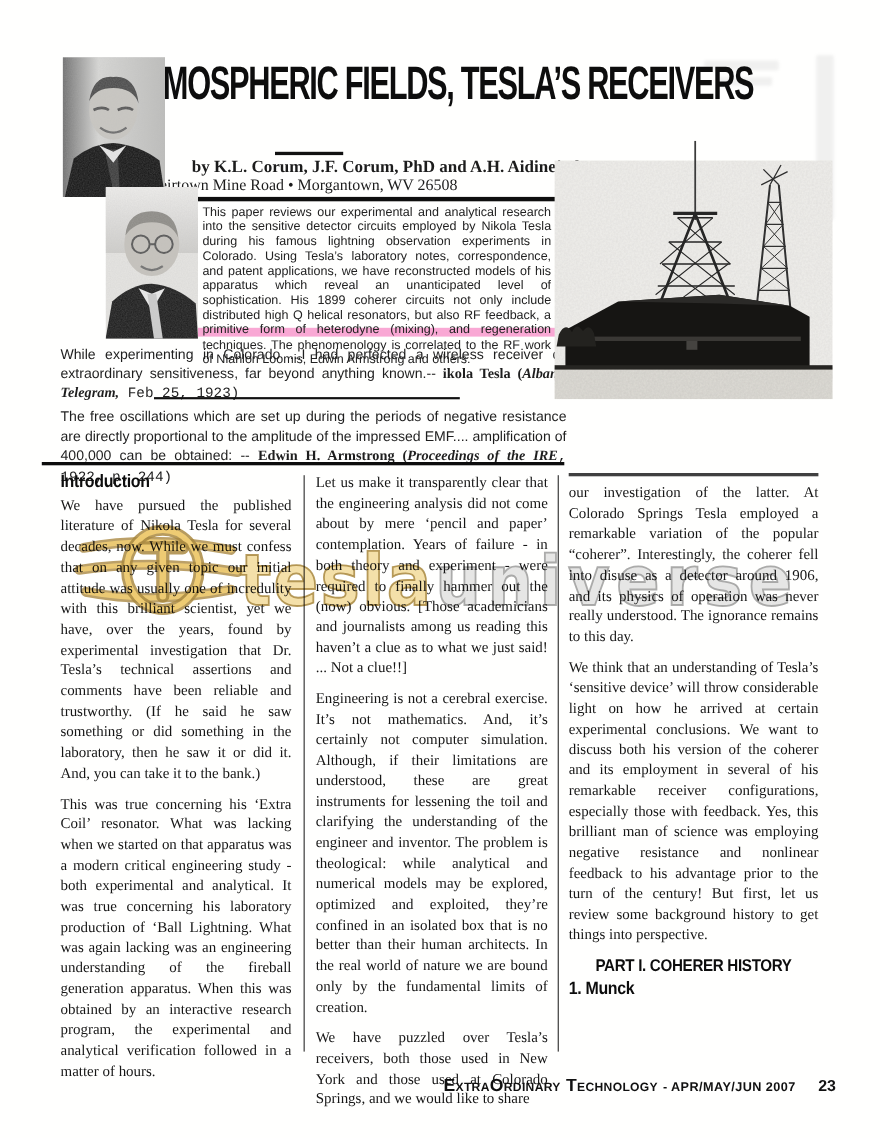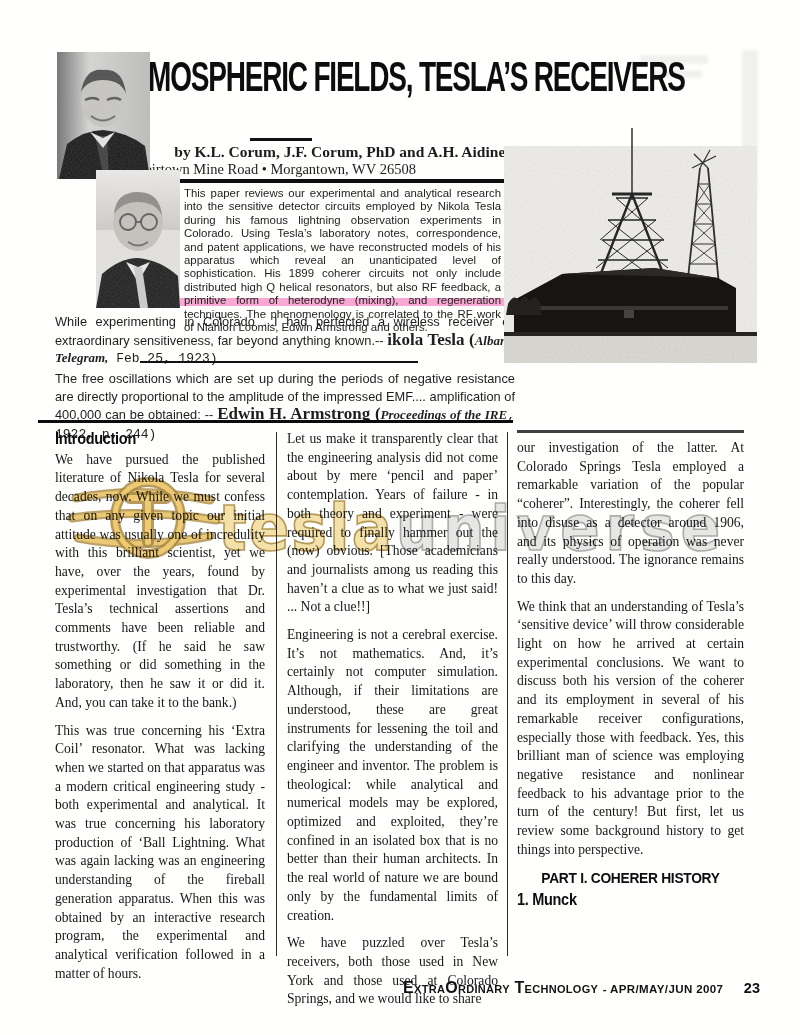--- a/index.html
+++ b/index.html
@@ -33,21 +33,21 @@
     text-align:justify; color:#222;
   }
 
   
   .quote {
     font-family:"Liberation Sans", sans-serif; font-size:12.8px; line-height:17.5px;
     text-align:justify; color:#1e1e1e;
   }
   #quote1 { left:55px; top:313px; width:458px; }
   #quote2 { left:55px; top:370px; width:460px; }
-  .attr-name { font-family:"Liberation Serif", serif; font-weight:bold; font-size:17px; }
+  .attr-name { font-family:"Liberation Serif", serif; font-weight:bold; font-size:13px; }
   .attr-src  { font-family:"Liberation Serif", serif; font-weight:bold; font-style:italic; font-size:13px; }
   .attr-rest { font-family:Liberation Mono, monospace; font-size:13px; }
   #quote-divider { left:140px; top:361px; width:278px; height:2px; background:#111; }
   #big-rule { left:38px; top:420px; width:475px; height:3px; background:#0c0c0c; box-shadow:0 -4px 0 -3px #0c0c0c; }
 
   
   #portrait1 { left:57px; top:52px; width:93px; height:127px; }
   #portrait2 { left:96px; top:170px; width:84px; height:138px; z-index:6; }
   .photo { display:block; }
 

